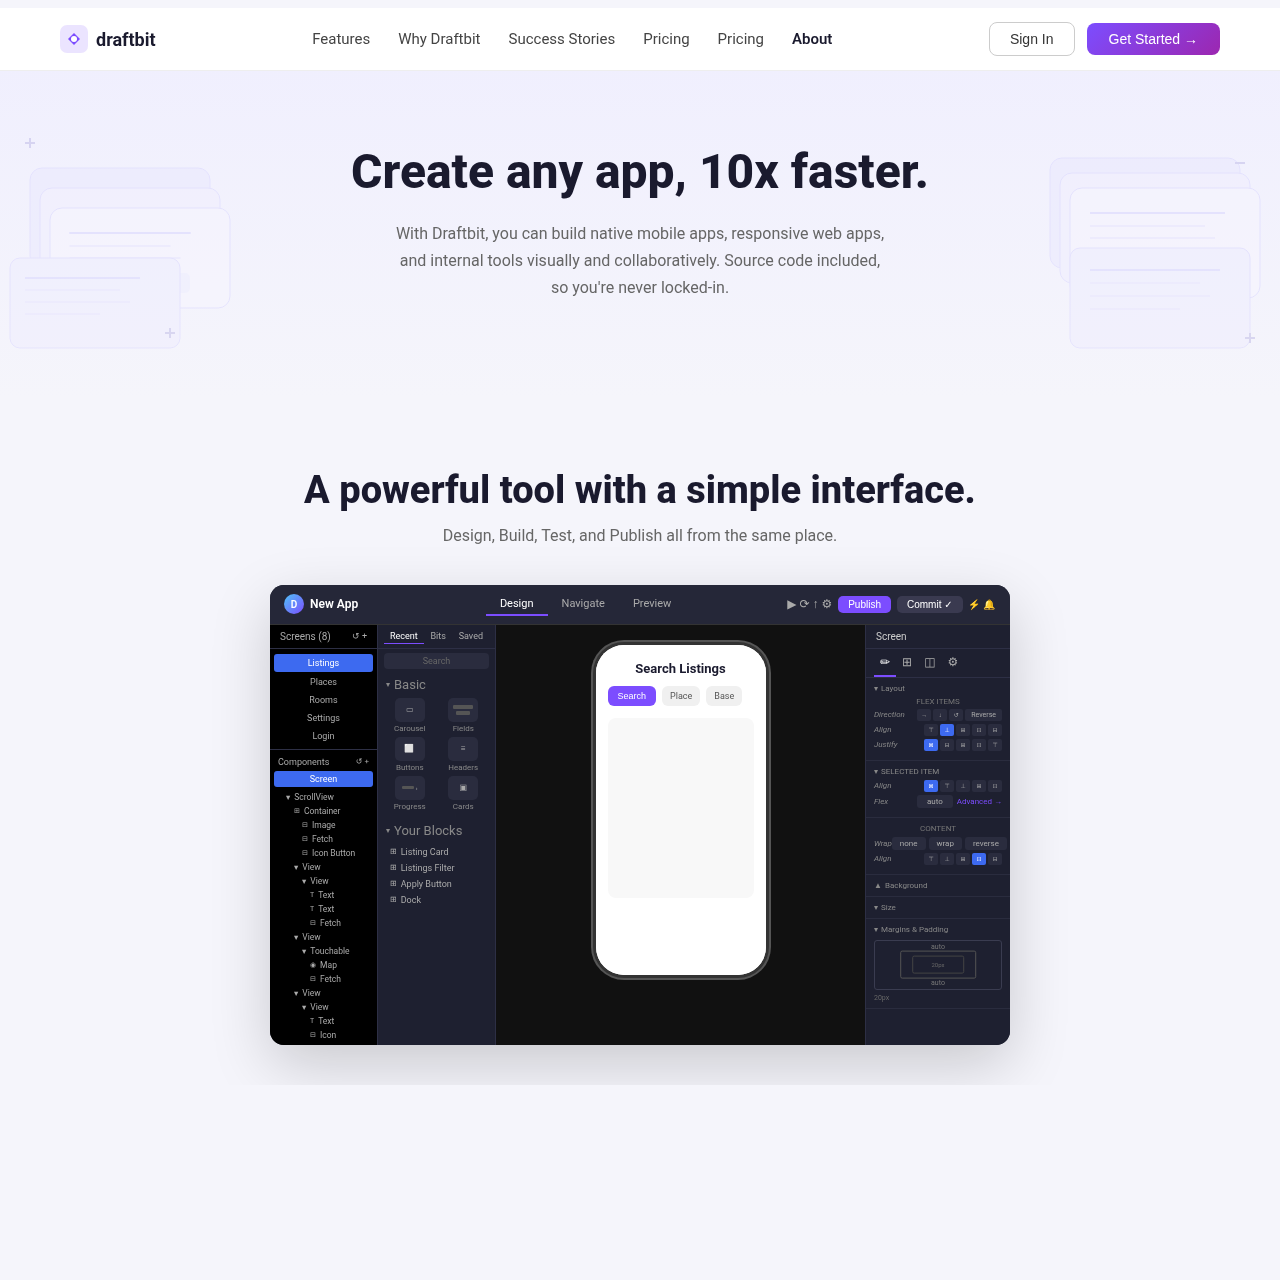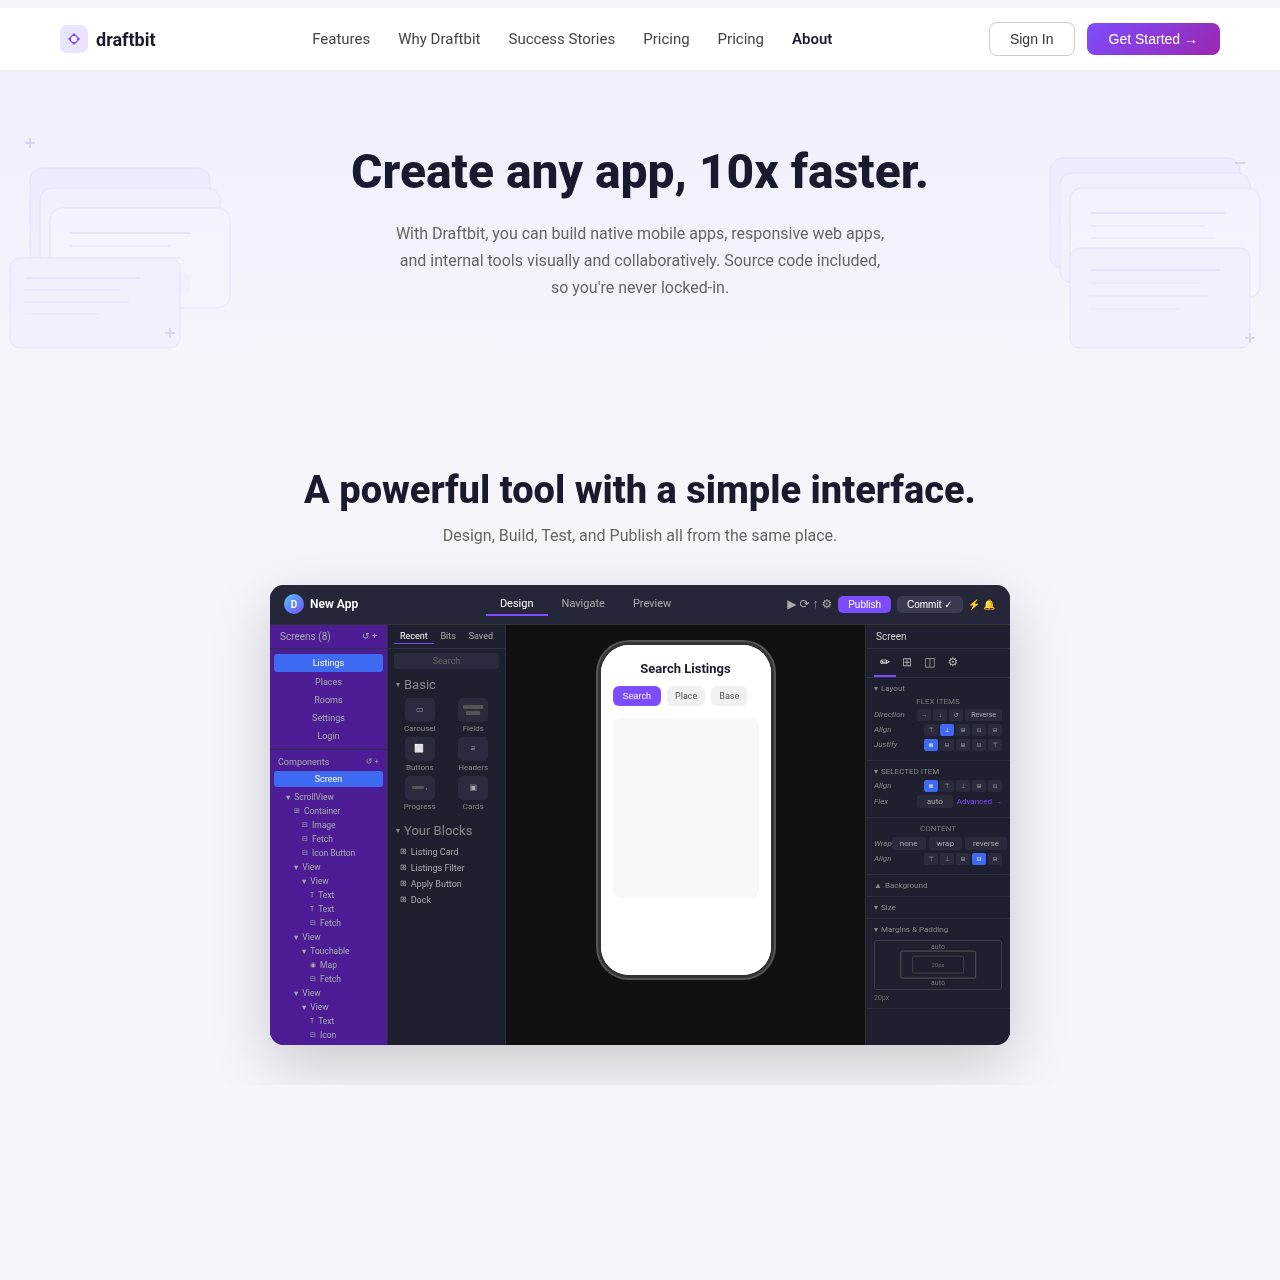--- a/index.html
+++ b/index.html
@@ -222,22 +222,22 @@
     }
 
     
     .mockup-body {
       display: flex;
       height: 420px;
     }
 
     
     .mockup-left {
-      width: 118px;
-      background: #4c1d95;
+      width: 108px;
+      background: #000000;
       border-right: 1px solid #2d2f45;
       overflow: hidden;
       flex-shrink: 0;
     }
     .mockup-screen-header {
       padding: 6px 10px;
       font-size: 10px;
       color: #aaa;
       display: flex;
       align-items: center;

